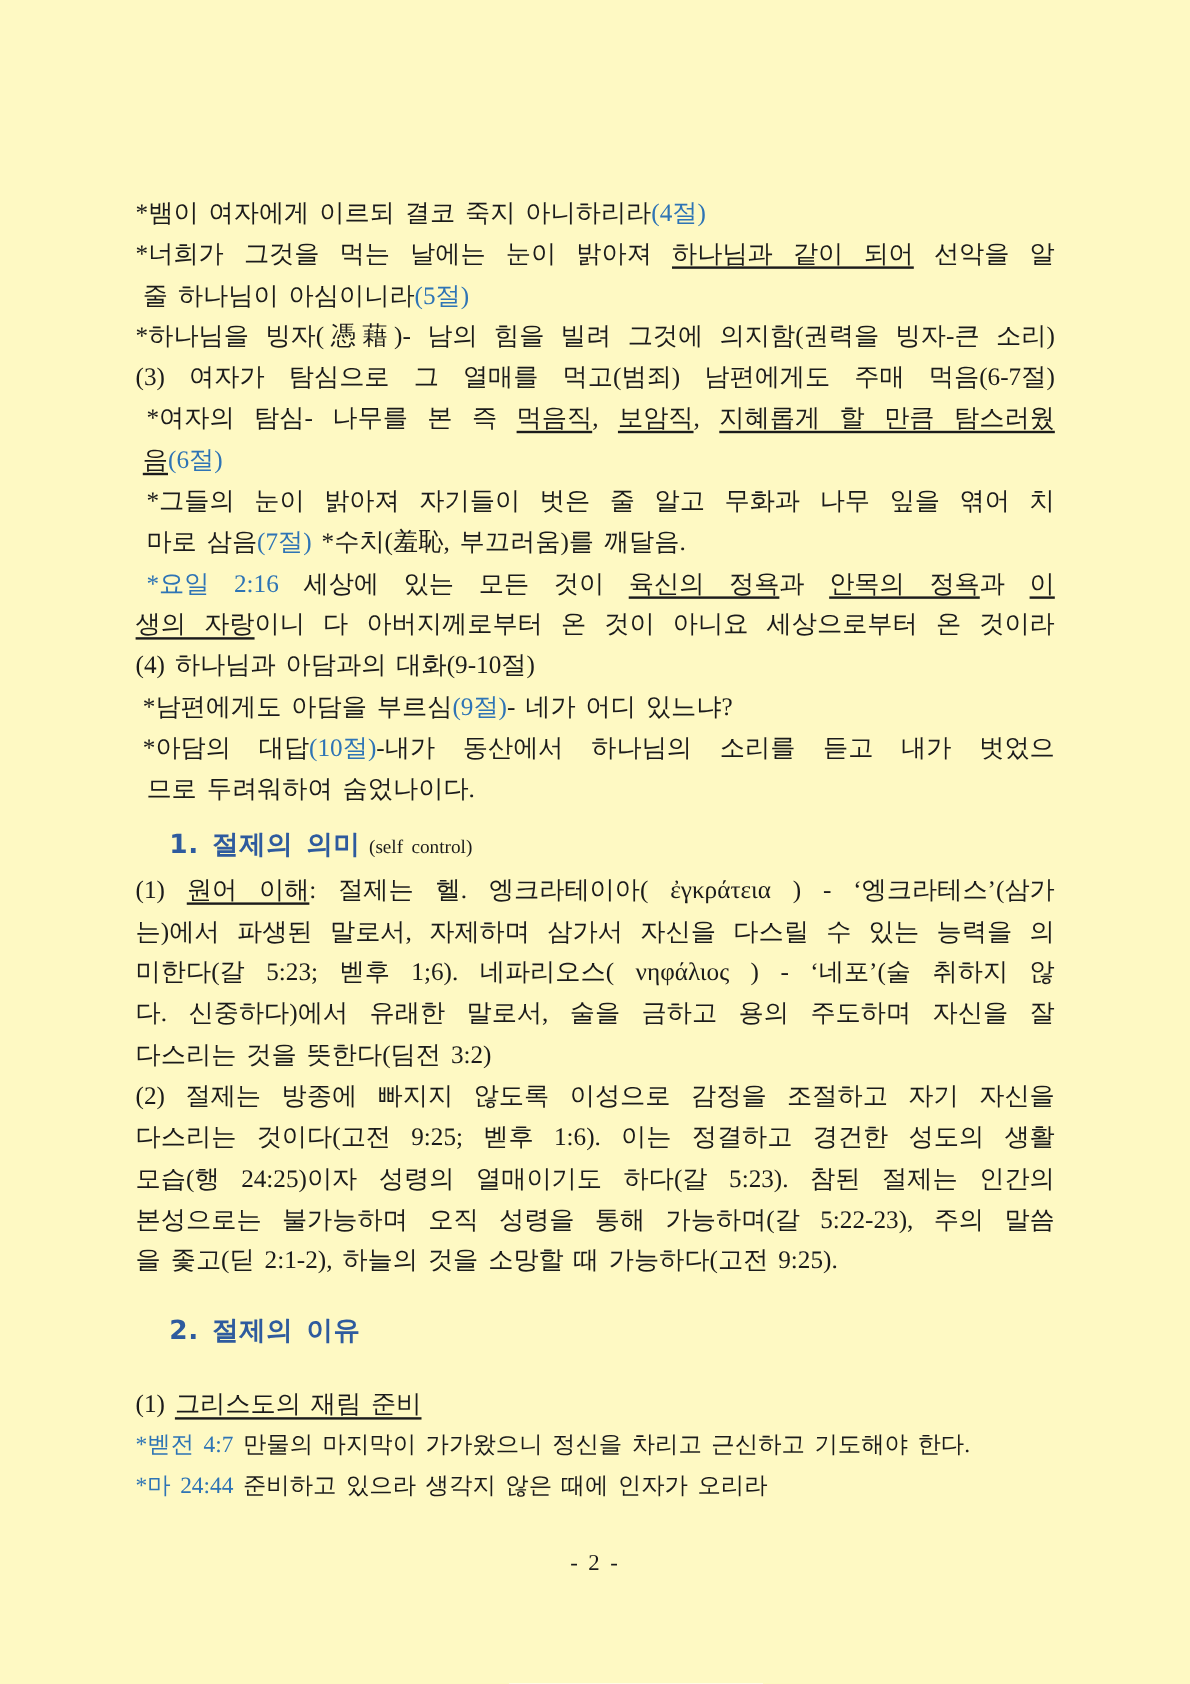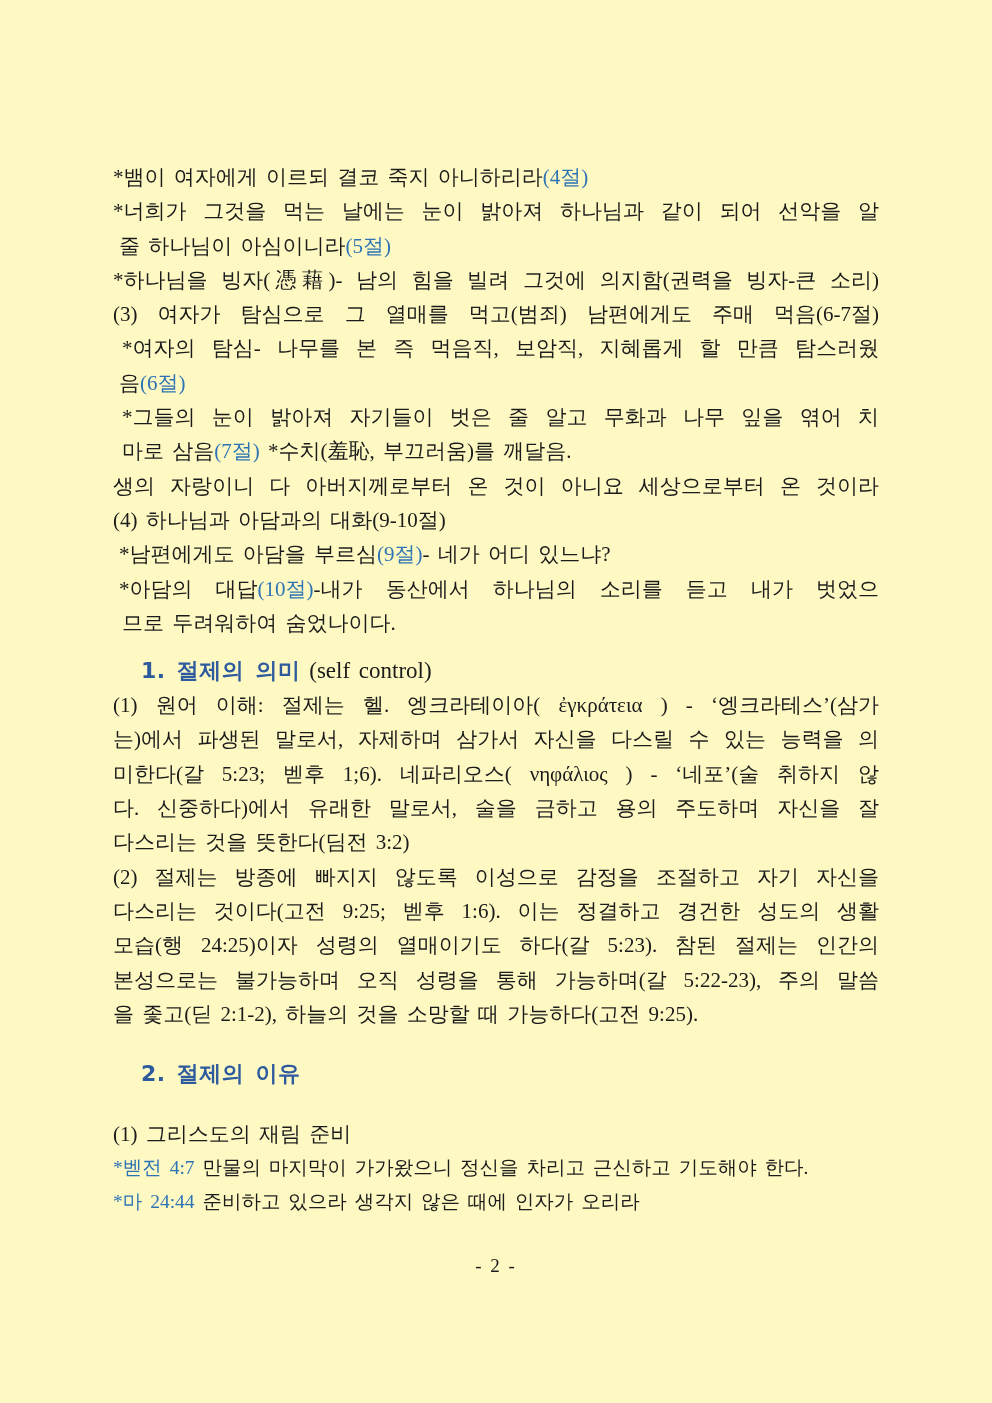--- a/index.html
+++ b/index.html
@@ -26,27 +26,27 @@
     line-height: 34px;
     letter-spacing: 0.5px;
   }
   .t-h1 { margin-top: 14px; }
   .t-h2 { margin-top: 26px; }
   .ind1 { padding-left: 6px; }
   .ind2 { padding-left: 9px; }
   .fill { text-align: justify; text-align-last: justify; }
   .run.s-p  { }
   .run.s-b  { color: var(--ref-blue, #2e74b5); }
-  .run.s-u  { text-underline-offset: 4px; text-decoration-thickness: 1.5px; }
+  .run.s-u  { text-decoration: underline; text-underline-offset: 4px; text-decoration-thickness: 1.5px; }
   .run.s-hb { color: var(--head-blue, #2e5b9e); margin-left: 28px; }
   .run.s-hp {
     font-family: "Liberation Serif", "DejaVu Serif", serif;
     font-weight: normal;
     color: #1b1b1b;
-    font-size: 23px;
+    font-size: 16px;
     letter-spacing: 0;
   }
   .footer {
     margin-top: 34px;
     text-align: center;
     font-size: 19px;
     line-height: 26px;
     letter-spacing: 2px;
     color: #1b1b1b;
   }
@@ -58,20 +58,21 @@
   <div class="doc-body">
       <div class="para t-body"><span class="run s-p">*뱀이 여자에게 이르되 결코 죽지 아니하리라</span><span class="run s-b">(4절)</span></div>
       <div class="para t-body fill"><span class="run s-p">*너희가 그것을 먹는 날에는 눈이 밝아져 </span><span class="run s-u">하나님과 같이 되어</span><span class="run s-p"> 선악을 알</span></div>
       <div class="para t-body ind1"><span class="run s-p">줄 하나님이 아심이니라</span><span class="run s-b">(5절)</span></div>
       <div class="para t-body fill"><span class="run s-p">*하나님을 빙자(憑藉)- 남의 힘을 빌려 그것에 의지함(권력을 빙자-큰 소리)</span></div>
       <div class="para t-body fill"><span class="run s-p">(3) 여자가 탐심으로 그 열매를 먹고(범죄) 남편에게도 주매 먹음(6-7절)</span></div>
       <div class="para t-body ind2 fill"><span class="run s-p">*여자의 탐심- 나무를 본 즉 </span><span class="run s-u">먹음직</span><span class="run s-p">, </span><span class="run s-u">보암직</span><span class="run s-p">, </span><span class="run s-u">지혜롭게 할 만큼 탐스러웠</span></div>
       <div class="para t-body ind1"><span class="run s-u">음</span><span class="run s-b">(6절)</span></div>
       <div class="para t-body ind2 fill"><span class="run s-p">*그들의 눈이 밝아져 자기들이 벗은 줄 알고 무화과 나무 잎을 엮어 치</span></div>
       <div class="para t-body ind2"><span class="run s-p">마로 삼음</span><span class="run s-b">(7절)</span><span class="run s-p"> *수치(羞恥, 부끄러움)를 깨달음.</span></div>
+      <div class="para t-body ind2 fill"><span class="run s-b">*요일 2:16 </span><span class="run s-p">세상에 있는 모든 것이 </span><span class="run s-u">육신의 정욕</span><span class="run s-p">과 </span><span class="run s-u">안목의 정욕</span><span class="run s-p">과 </span><span class="run s-u">이</span></div>
       <div class="para t-body fill"><span class="run s-u">생의 자랑</span><span class="run s-p">이니 다 아버지께로부터 온 것이 아니요 세상으로부터 온 것이라</span></div>
       <div class="para t-body"><span class="run s-p">(4) 하나님과 아담과의 대화(9-10절)</span></div>
       <div class="para t-body ind1"><span class="run s-p">*남편에게도 아담을 부르심</span><span class="run s-b">(9절)</span><span class="run s-p">- 네가 어디 있느냐?</span></div>
       <div class="para t-body ind1 fill"><span class="run s-p">*아담의 대답</span><span class="run s-b">(10절)</span><span class="run s-p">-내가 동산에서 하나님의 소리를 듣고 내가 벗었으</span></div>
       <div class="para t-body ind2"><span class="run s-p">므로 두려워하여 숨었나이다.</span></div>
       <div class="para t-h1"><span class="run s-hb">1. 절제의 의미</span><span class="run s-hp"> (self control)</span></div>
       <div class="para t-body fill"><span class="run s-p">(1) </span><span class="run s-u">원어 이해</span><span class="run s-p">: 절제는 헬. 엥크라테이아( ἐγκράτεια ) - ‘엥크라테스’(삼가</span></div>
       <div class="para t-body fill"><span class="run s-p">는)에서 파생된 말로서, 자제하며 삼가서 자신을 다스릴 수 있는 능력을 의</span></div>
       <div class="para t-body fill"><span class="run s-p">미한다(갈 5:23; 벧후 1;6). 네파리오스( νηφάλιος ) - ‘네포’(술 취하지 않</span></div>
       <div class="para t-body fill"><span class="run s-p">다. 신중하다)에서 유래한 말로서, 술을 금하고 용의 주도하며 자신을 잘</span></div>

